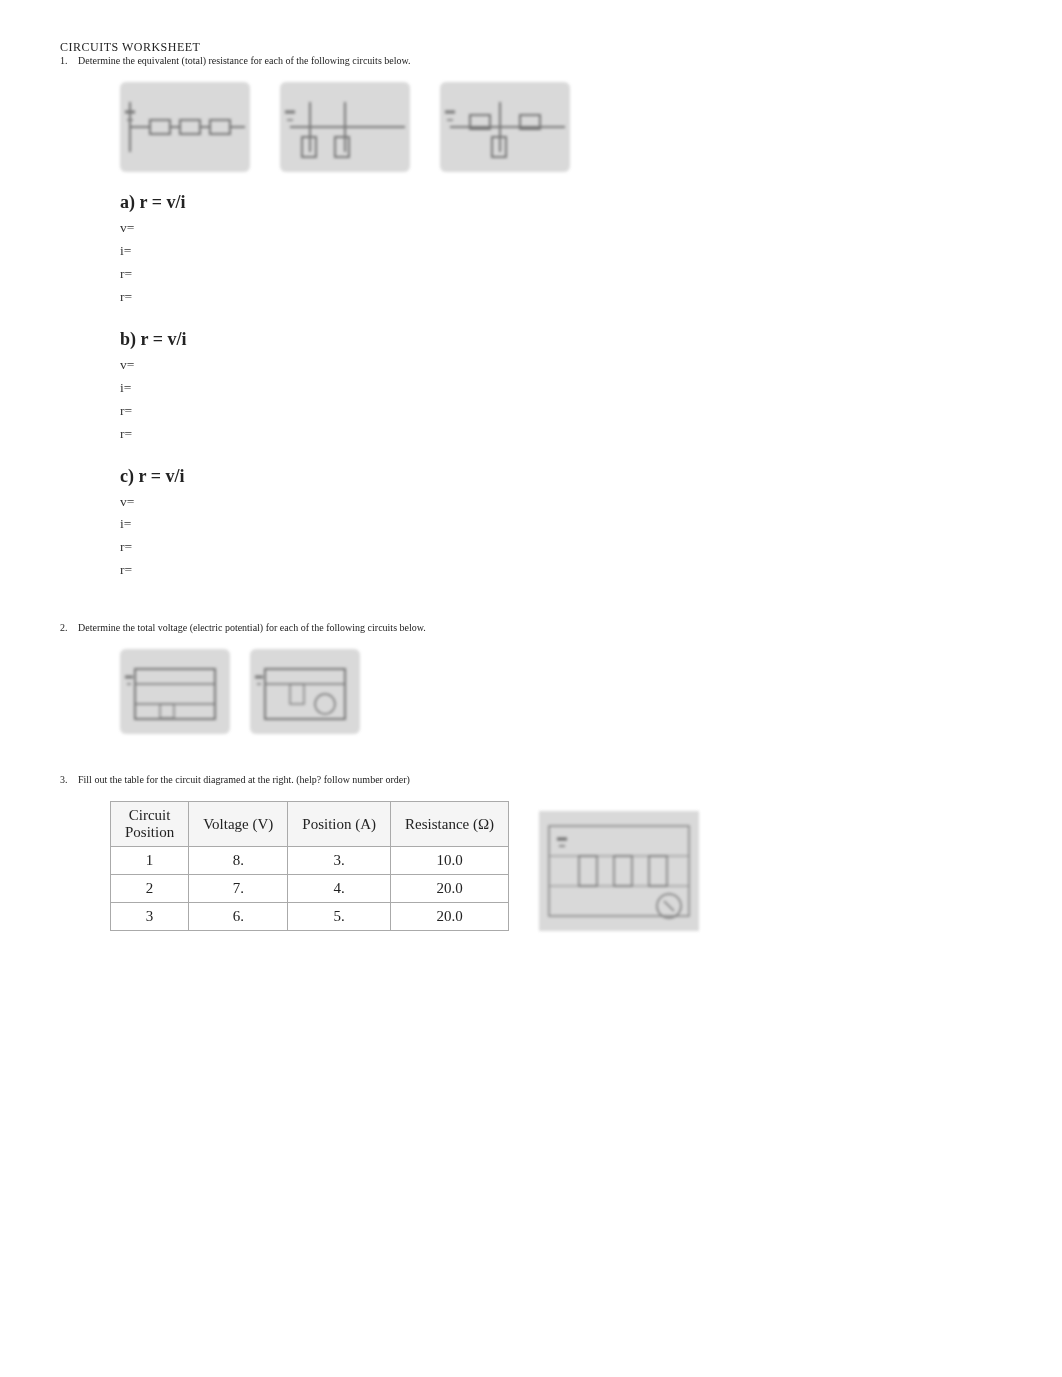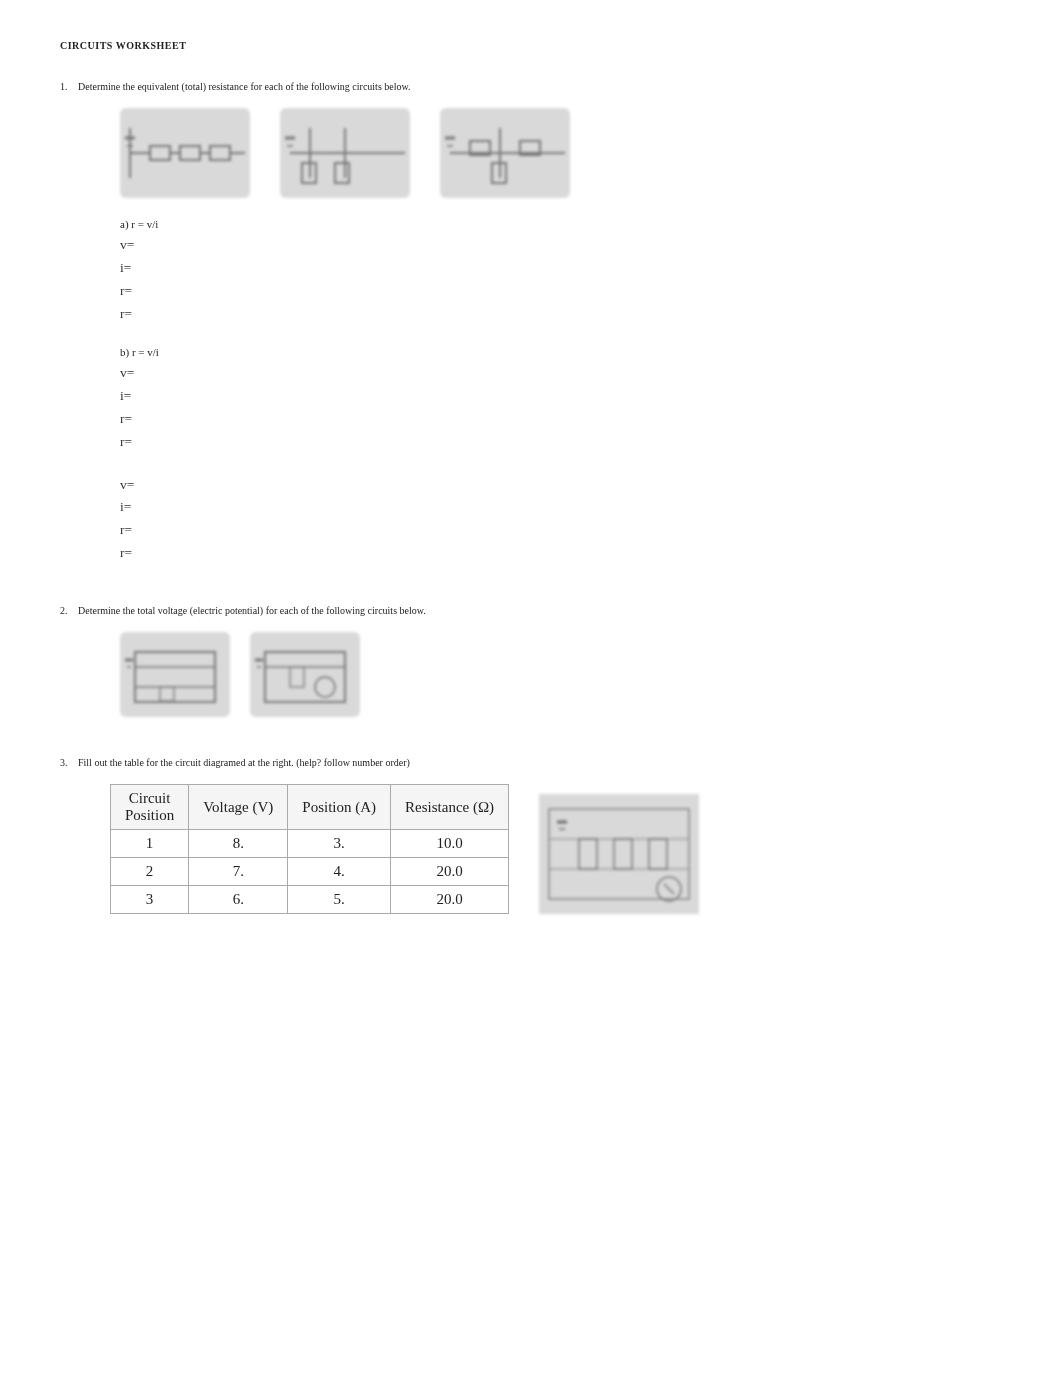--- a/index.html
+++ b/index.html
@@ -12,24 +12,23 @@
       background: #ffffff;
       font-family: 'Times New Roman', Times, serif;
       font-size: 14px;
       color: #222;
       padding: 40px 60px;
       max-width: 1062px;
       min-height: 1377px;
     }
 
     .page-title {
-      font-size: 10px;
-      font-weight: bold;
+      font-size: 12px;
+      font-weight: normal;
       letter-spacing: 0.5px;
-      margin-bottom: 30px;
       text-transform: uppercase;
     }
 
     .question {
       margin-bottom: 40px;
     }
 
     .question-text {
       margin-bottom: 16px;
       font-size: 10px;
@@ -72,22 +71,23 @@
 
     .sub-answers {
       margin-left: 60px;
     }
 
     .sub-answer {
       margin-bottom: 20px;
     }
 
     .sub-label {
-      font-size: 11px;
+      font-size: 18px;
       margin-bottom: 4px;
+      font-weight: bold;
     }
 
     .answer-line {
       font-size: 13.5px;
       line-height: 1.7;
       color: #333;
     }
 
     
     .table-section {
@@ -208,20 +208,21 @@
 
     <div class="sub-answer">
       <div class="sub-label">b) r = v/i</div>
       <div class="answer-line">v=</div>
       <div class="answer-line">i=</div>
       <div class="answer-line">r=</div>
       <div class="answer-line">r=</div>
     </div>
 
     <div class="sub-answer">
+      <div class="sub-label">c) r = v/i</div>
       <div class="answer-line">v=</div>
       <div class="answer-line">i=</div>
       <div class="answer-line">r=</div>
       <div class="answer-line">r=</div>
     </div>
   </div>
 </div>
 
 <div class="question" style="margin-top: 20px;">
   <p class="question-text">

